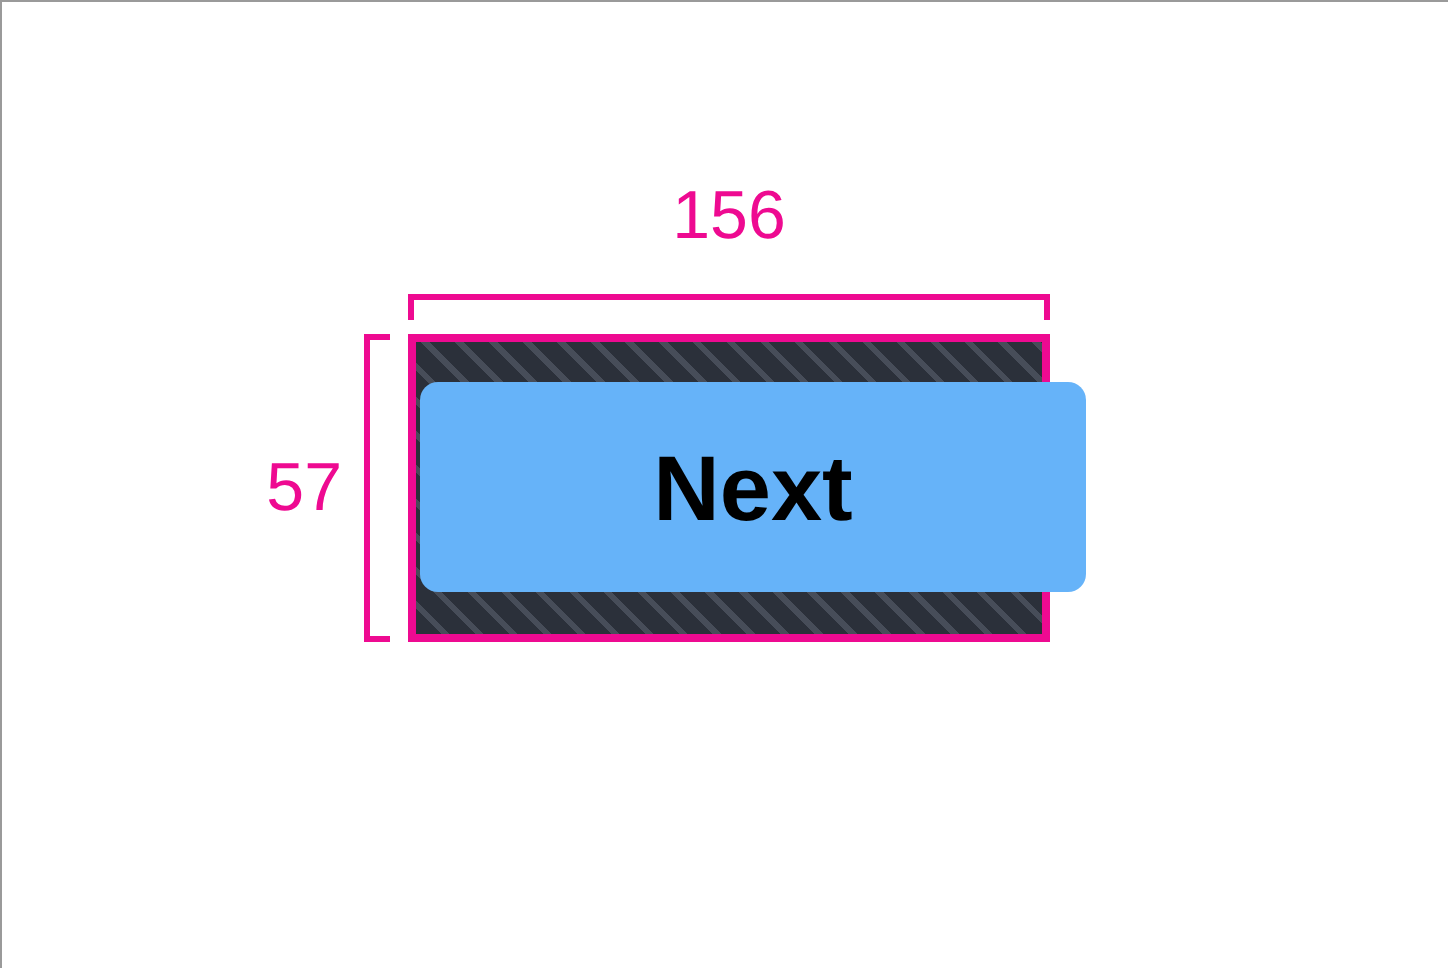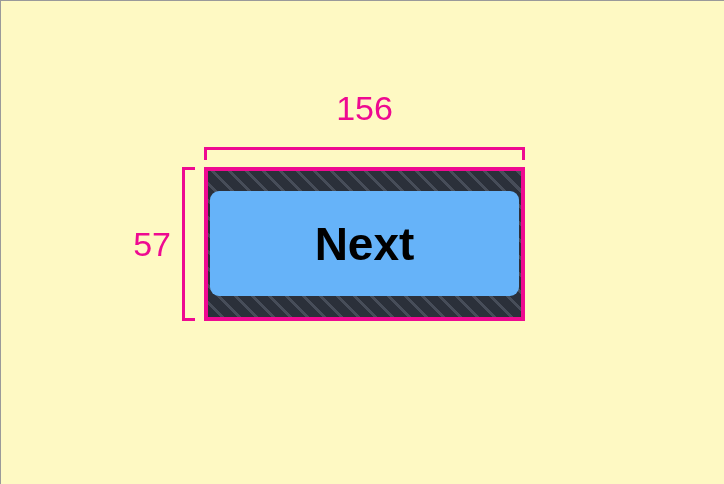--- a/index.html
+++ b/index.html
@@ -5,21 +5,21 @@
 <style>
   html, body {
     margin: 0;
     padding: 0;
     background: #000000;
   }
   #screen {
     position: relative;
     width: 724px;
     height: 484px;
-    background: #fef9c3;
+    background: #ffffff;
     overflow: hidden;
     font-family: "Liberation Sans", sans-serif;
     border-top: 1px solid #9a9a9a;
     border-left: 1px solid #9a9a9a;
     box-sizing: border-box;
   }
 
   
   #widget-frame {
     position: absolute;
@@ -40,21 +40,21 @@
         #2b303a 0px,
         #2b303a 9px,
         #474d59 9px,
         #474d59 12px
     );
   }
   #button-face {
     position: absolute;
     left: 2px;
     top: 20px;
-    width: 309px;
+    width: 333px;
     height: 105px;
     background: #66b3f9;
     border-radius: 9px;
     display: flex;
     align-items: center;
     justify-content: center;
   }
   #button-label {
     color: #000000;
     font-size: 46px;

